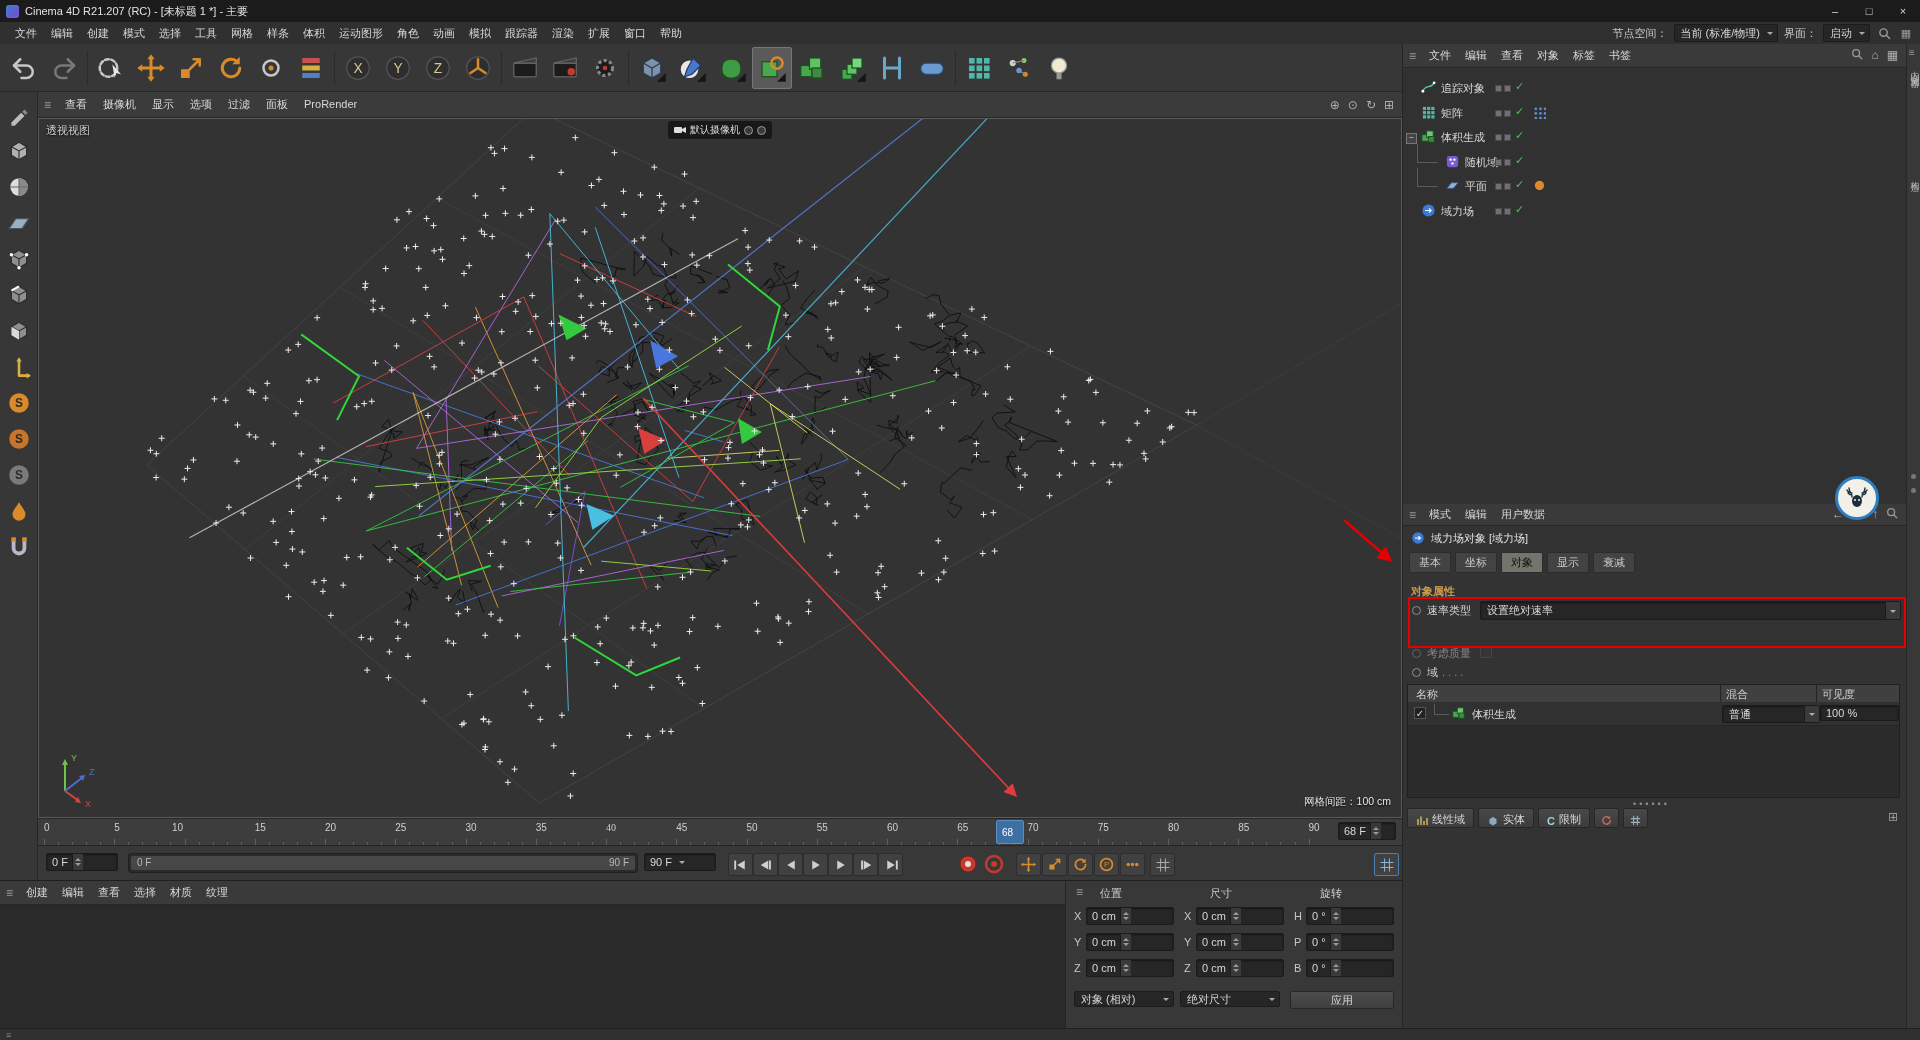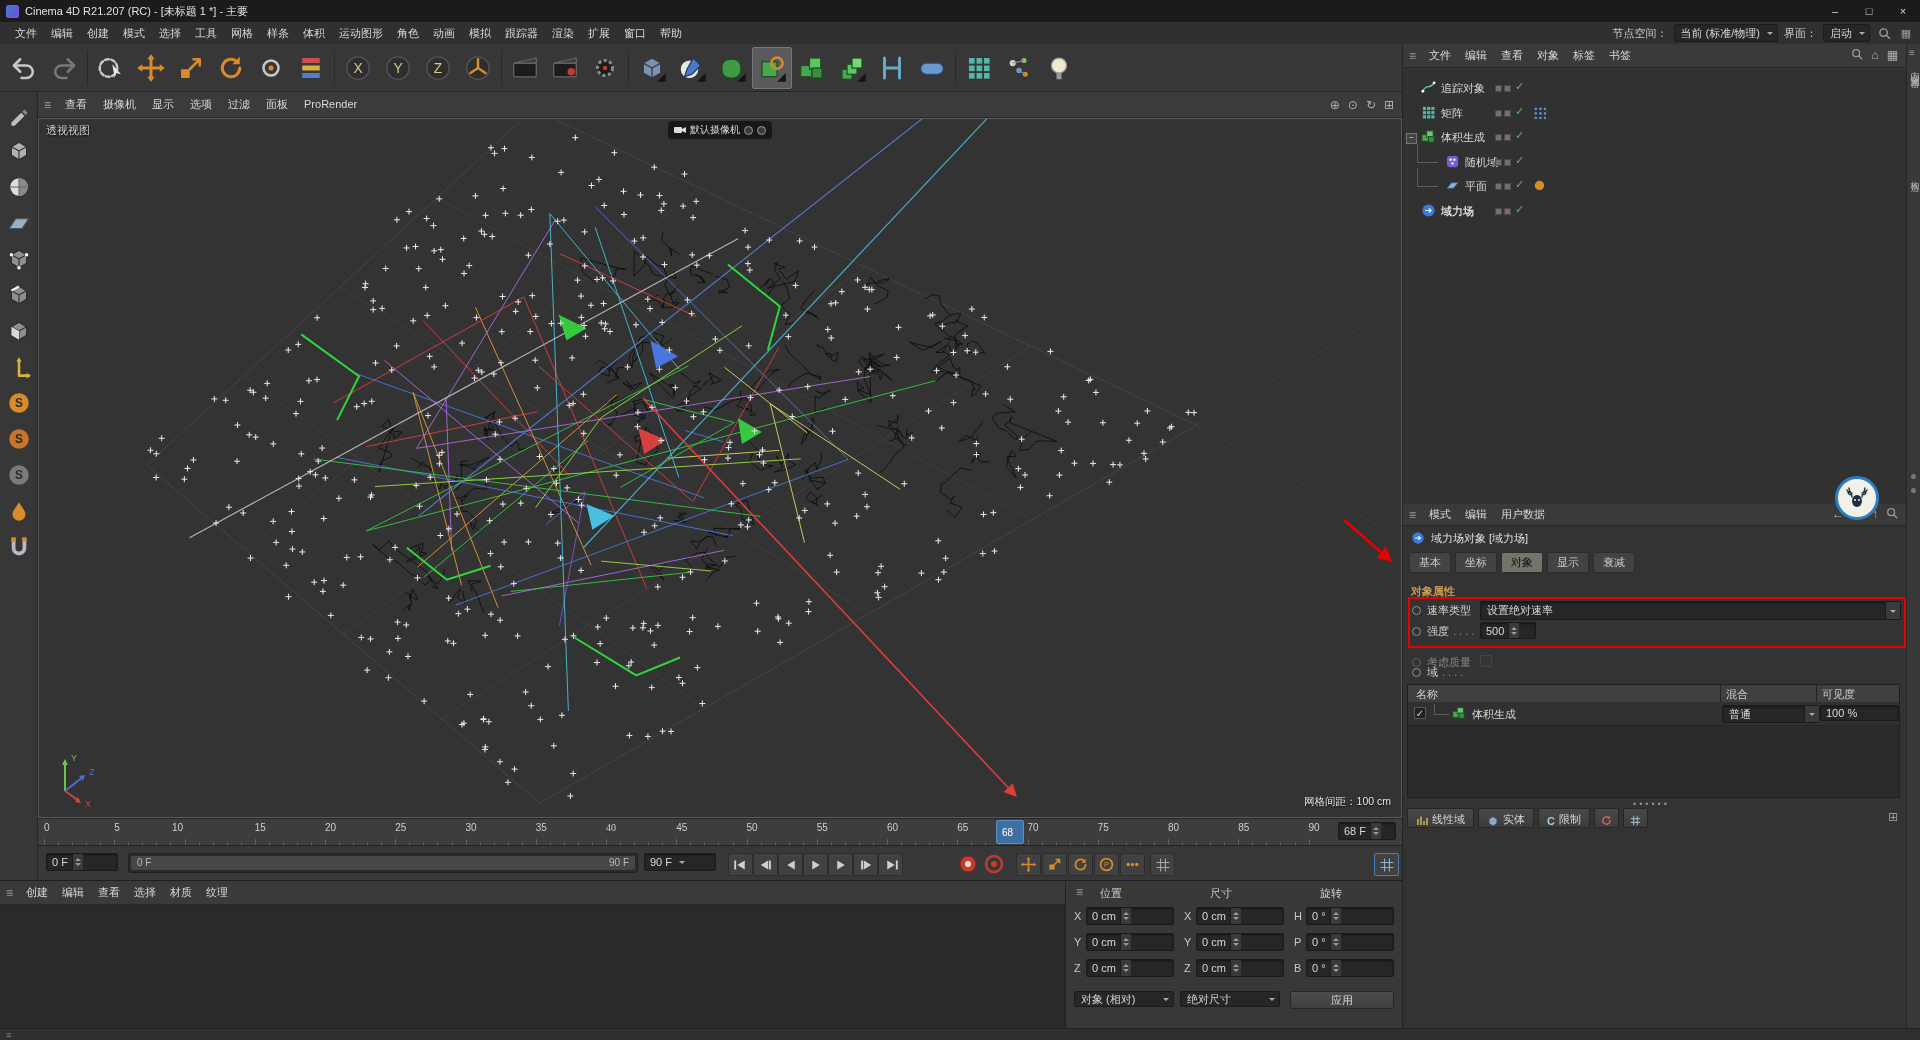--- a/index.html
+++ b/index.html
@@ -105,21 +105,21 @@
   .am-menu{position:absolute;left:0;top:460px;width:100%;height:22px;}
   .am-title{position:absolute;left:0;top:482px;height:24px;display:flex;align-items:center;gap:6px;padding-left:8px;color:#e0e0e0;}
   .am-tabs{position:absolute;left:6px;top:508px;display:flex;gap:4px;}
   .am-tab{padding:2px 9px;background:#434343;border:1px solid #2c2c2c;border-radius:2px;color:#c8c8c8;}
   .am-tab.active{background:#74746a;color:#101010;}
   .am-section{position:absolute;left:8px;top:540px;font-weight:bold;color:#c89a50;}
   .am-row{position:absolute;left:0;width:100%;height:20px;}
   .kf{position:absolute;left:9px;top:6px;width:7px;height:7px;border:1.5px solid #909090;border-radius:50%;}
   .am-lab{position:absolute;left:24px;top:3px;color:#d4d4d4;}
   .leader{color:#8a8a8a;margin-left:4px;}
-  .dim{opacity:.5;margin-top:9px;}
+  .dim{opacity:.5;}
   .am-dd{position:absolute;left:77px;right:5px;height:17px;top:1px;display:flex;align-items:center;
     background:#262626;border:1px solid #1b1b1b;box-shadow:inset 0 1px 2px rgba(0,0,0,.4);
     border-radius:2px;padding-left:6px;color:#d8d8d8;}
   .am-dd .chevbox{margin-left:auto;width:14px;height:100%;background:#3a3a3a;border-left:1px solid #1b1b1b;
     display:flex;align-items:center;justify-content:center;}
   .am-list{position:absolute;left:4px;right:6px;top:640px;height:114px;background:#2b2b2b;
     border:1px solid #202020;box-sizing:border-box;}
   .am-list-head{position:absolute;left:0;top:0;right:0;height:17px;background:#404040;border-bottom:1px solid #242424;}
   .alh{position:absolute;top:2px;color:#cfcfcf;}
   .vline{position:absolute;top:0;bottom:0;width:1px;background:#232323;}
@@ -1086,21 +1086,21 @@
           <span class="om-chk" style="left:112px;">✓</span>
           <span style="position:absolute;left:130px;top:5px;"><svg width="13" height="13" viewBox="0 0 14 14">
               <circle cx="7" cy="7" r="5" fill="#d98a2b"></circle>
             </svg></span>
         </div>
         <div class="om-row" style="top: 128.5px;">
           <span style="position:absolute;left:18px;top:4px;"><svg width="15" height="15" viewBox="0 0 16 16">
               <circle cx="8" cy="8" r="6.5" fill="#3a7bd5"></circle>
               <path d="M4.5 8h6M8.5 5.8L10.7 8l-2.2 2.2" stroke="#fff" fill="none" stroke-width="1.3"></path>
             </svg></span>
-          <span class="om-label" style="left:38px;font-weight:bold;">域力场</span>
+          <span class="om-label" style="left:38px;">域力场</span>
           <span class="om-sq" style="left:92px;"></span>
           <span class="om-sq" style="left:101px;"></span>
           <span class="om-chk" style="left:112px;">✓</span>
         </div>
       </div>
 
     <div class="panel-menu am-menu" id="am-menu">
         <span class="burger">≡</span>
         <span class="menu-item">模式</span>
         <span class="menu-item">编辑</span>
@@ -1138,31 +1138,20 @@
       <i class="kf"></i>
       <span class="am-lab">速率类型</span>
       <span class="am-dd">
         <span>设置绝对速率</span>
         <span class="chevbox">
             <i class="chev" style="margin-left:0;"></i>
           </span>
       </span>
     </div>
 
-    <div class="am-row" style="top:577px;">
-      <i class="kf"></i>
-      <span class="am-lab"><span>强度</span><span class="leader">. . . .</span></span>
-      <span class="fld" style="position:absolute;left:77px;width:56px;height:17px;top:1px;">
-        <span>500</span>
-        <span class="spin">
-            <i class="up"></i>
-            <i class="dn"></i>
-          </span>
-      </span>
-    </div>
 
     <div class="am-row dim" style="top:599px;height:18px;">
       <i class="kf"></i>
       <span class="am-lab">考虑质量</span>
       <span style="position:absolute;left:77px;top:3px;width:12px;height:12px;background:#3a3a3a;border:1px solid #555;box-sizing:border-box;"></span>
     </div>
 
     <div class="am-row" style="top:618px;height:18px;">
       <i class="kf"></i>
       <span class="am-lab"><span>域</span><span class="leader">. . . .</span></span>

